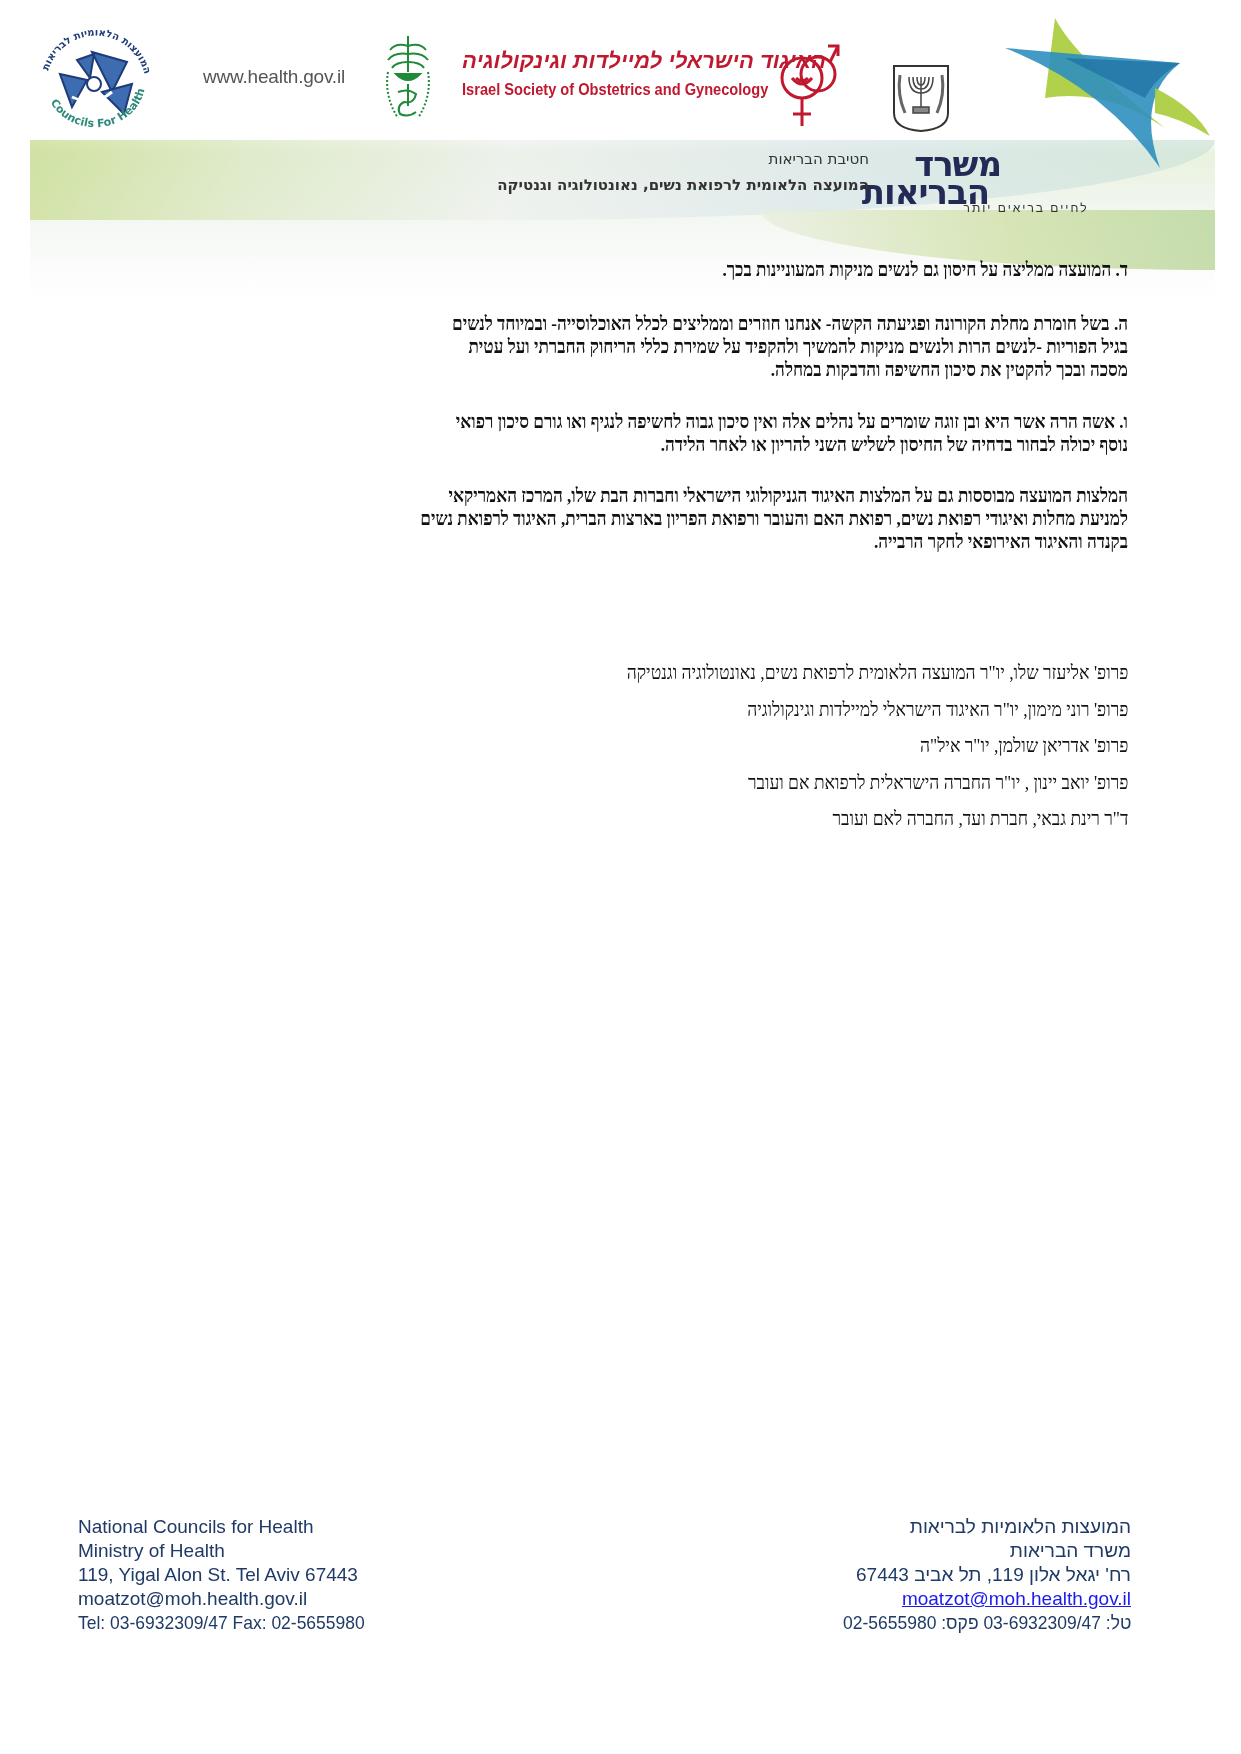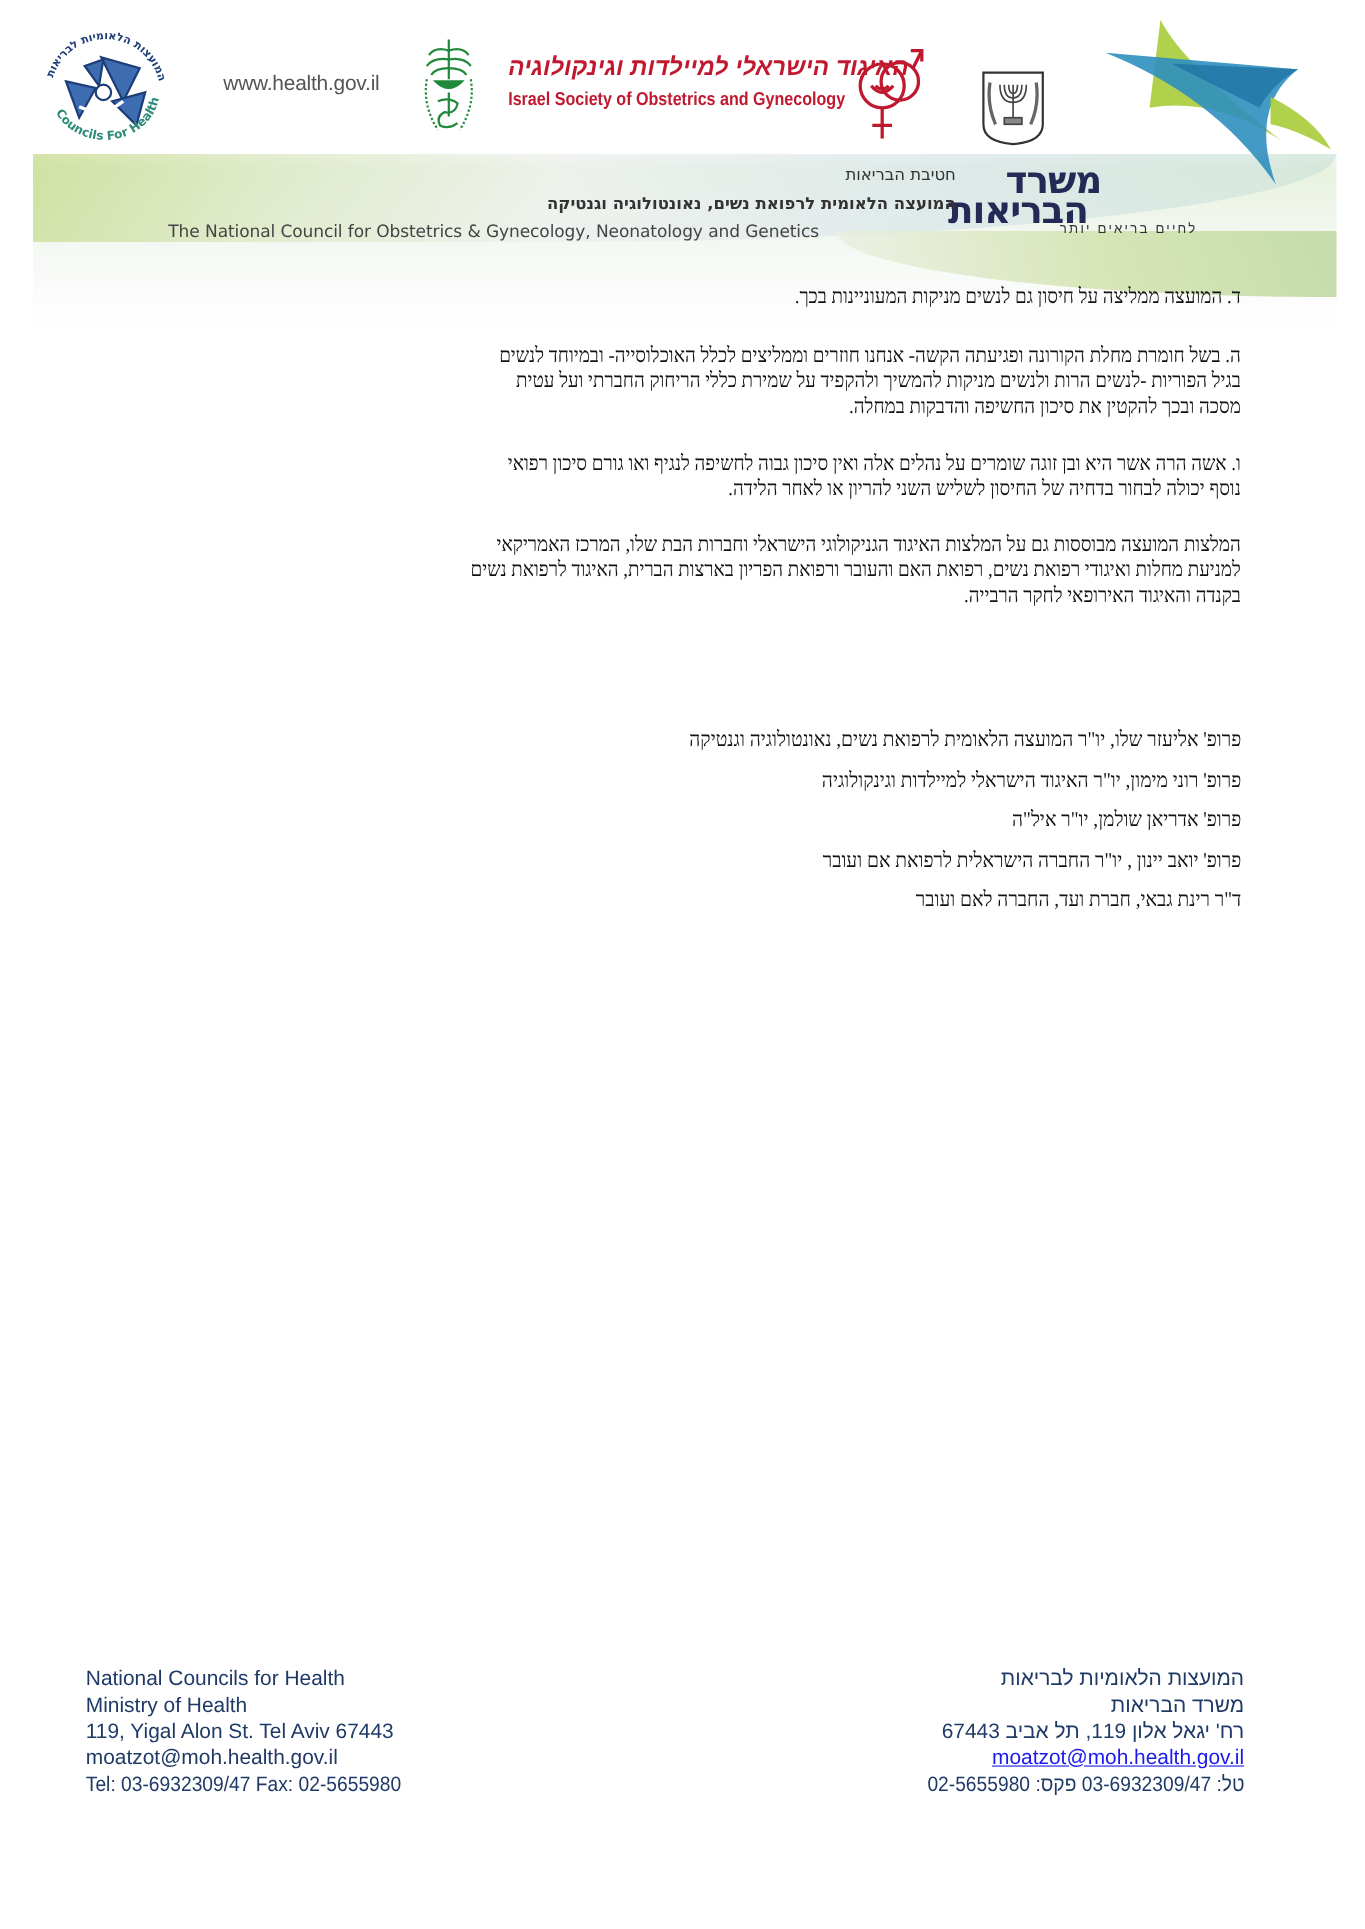--- a/index.html
+++ b/index.html
@@ -62,21 +62,21 @@
     position: absolute; right: 372px; top: 176px; direction: rtl; text-align: right;
     font-family: "DejaVu Sans", sans-serif; font-weight: bold; font-size: 15px; color: #333; white-space: nowrap; margin-left: 32px;
   }
   .council-en {
     position: absolute; left: 153px; top: 201px; font-family: "DejaVu Sans", sans-serif;
     font-size: 15.5px; color: #444; white-space: nowrap; letter-spacing: -0.1px;
   }
   
   .body-text {
     position: absolute; left: 120px; width: 1008px; direction: rtl; text-align: right;
-    font-family: "Liberation Serif", serif; font-size: 19px; line-height: 23px; color: #111;
+    font-family: "Liberation Serif", serif; font-size: 19px; line-height: 23px; color: #111; font-weight: bold;
   }
   .para { position: absolute; right: 0; width: 1008px; }
   .para .line { display: block; white-space: nowrap; transform: scaleX(0.9); transform-origin: right; }
   .signatures {
     position: absolute; right: 113px; top: 662px; direction: rtl; text-align: right;
     font-family: "Liberation Serif", serif; font-size: 19px; color: #111;
   }
   .sig { display: block; height: 36.5px; line-height: 22px; white-space: nowrap; transform: scaleX(0.92); transform-origin: right; }
   
   .footer-en {
@@ -164,21 +164,20 @@
   </svg>
 
   <div class="moh-name">
     <span class="l1">משרד</span>
     <span class="l2">הבריאות</span>
   </div>
   <div class="moh-tagline">לחיים בריאים יותר</div>
 
   <div class="dept">חטיבת הבריאות</div>
   <div class="council-he">המועצה הלאומית לרפואת נשים, נאונטולוגיה וגנטיקה</div>
-  <div class="council-en">The National Council for  Obstetrics &amp; Gynecology, Neonatology and Genetics</div>
 </div>
 
 <div class="body-text" style="top:0; height:600px;">
   <div class="para" style="top:258px;">
     <span class="line">ד. המועצה ממליצה על חיסון גם לנשים מניקות המעוניינות בכך.</span>
   </div>
   <div class="para" style="top:312px;">
     <span class="line">ה. בשל חומרת מחלת הקורונה ופגיעתה הקשה- אנחנו חוזרים וממליצים לכלל האוכלוסייה- ובמיוחד לנשים</span>
     <span class="line">בגיל הפוריות -לנשים הרות ולנשים מניקות  להמשיך ולהקפיד על שמירת כללי הריחוק החברתי ועל עטית</span>
     <span class="line">מסכה ובכך  להקטין את סיכון החשיפה והדבקות במחלה.</span>

